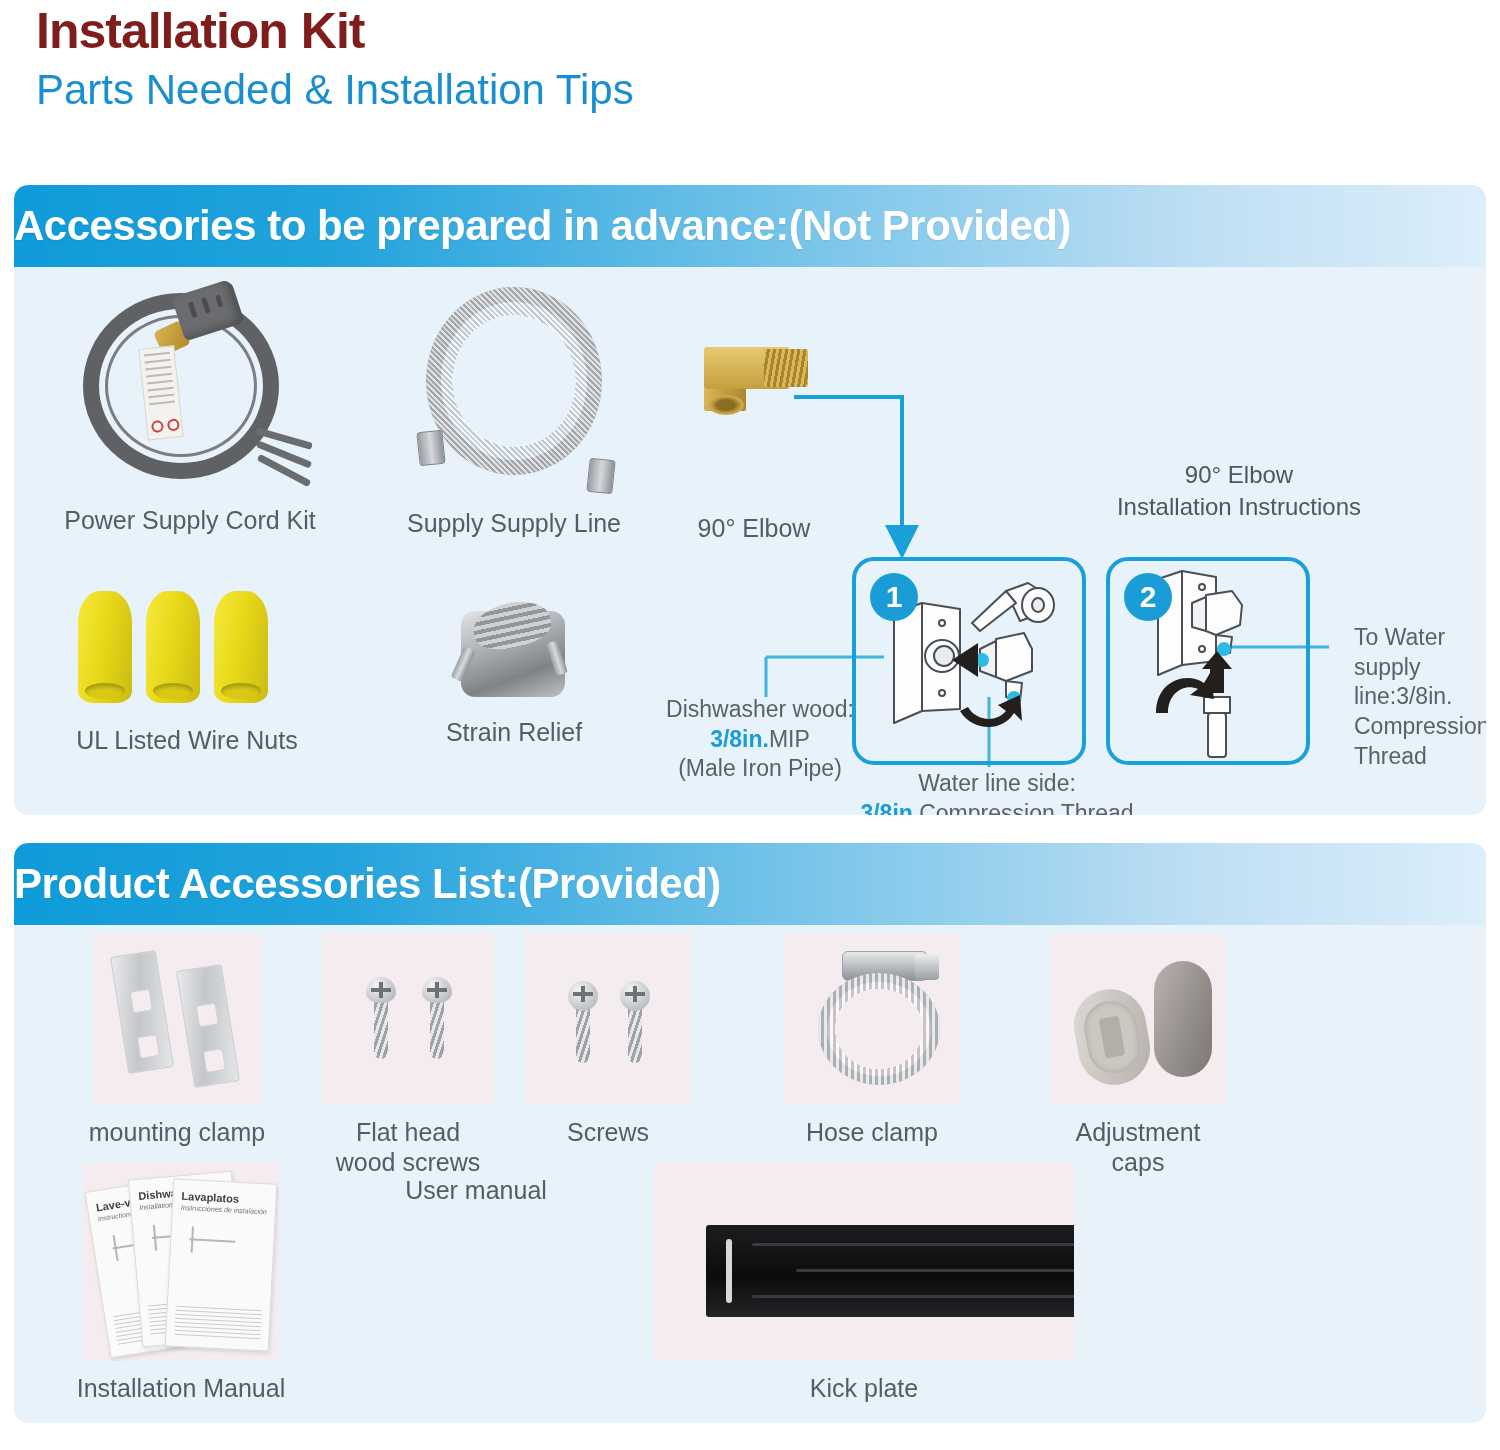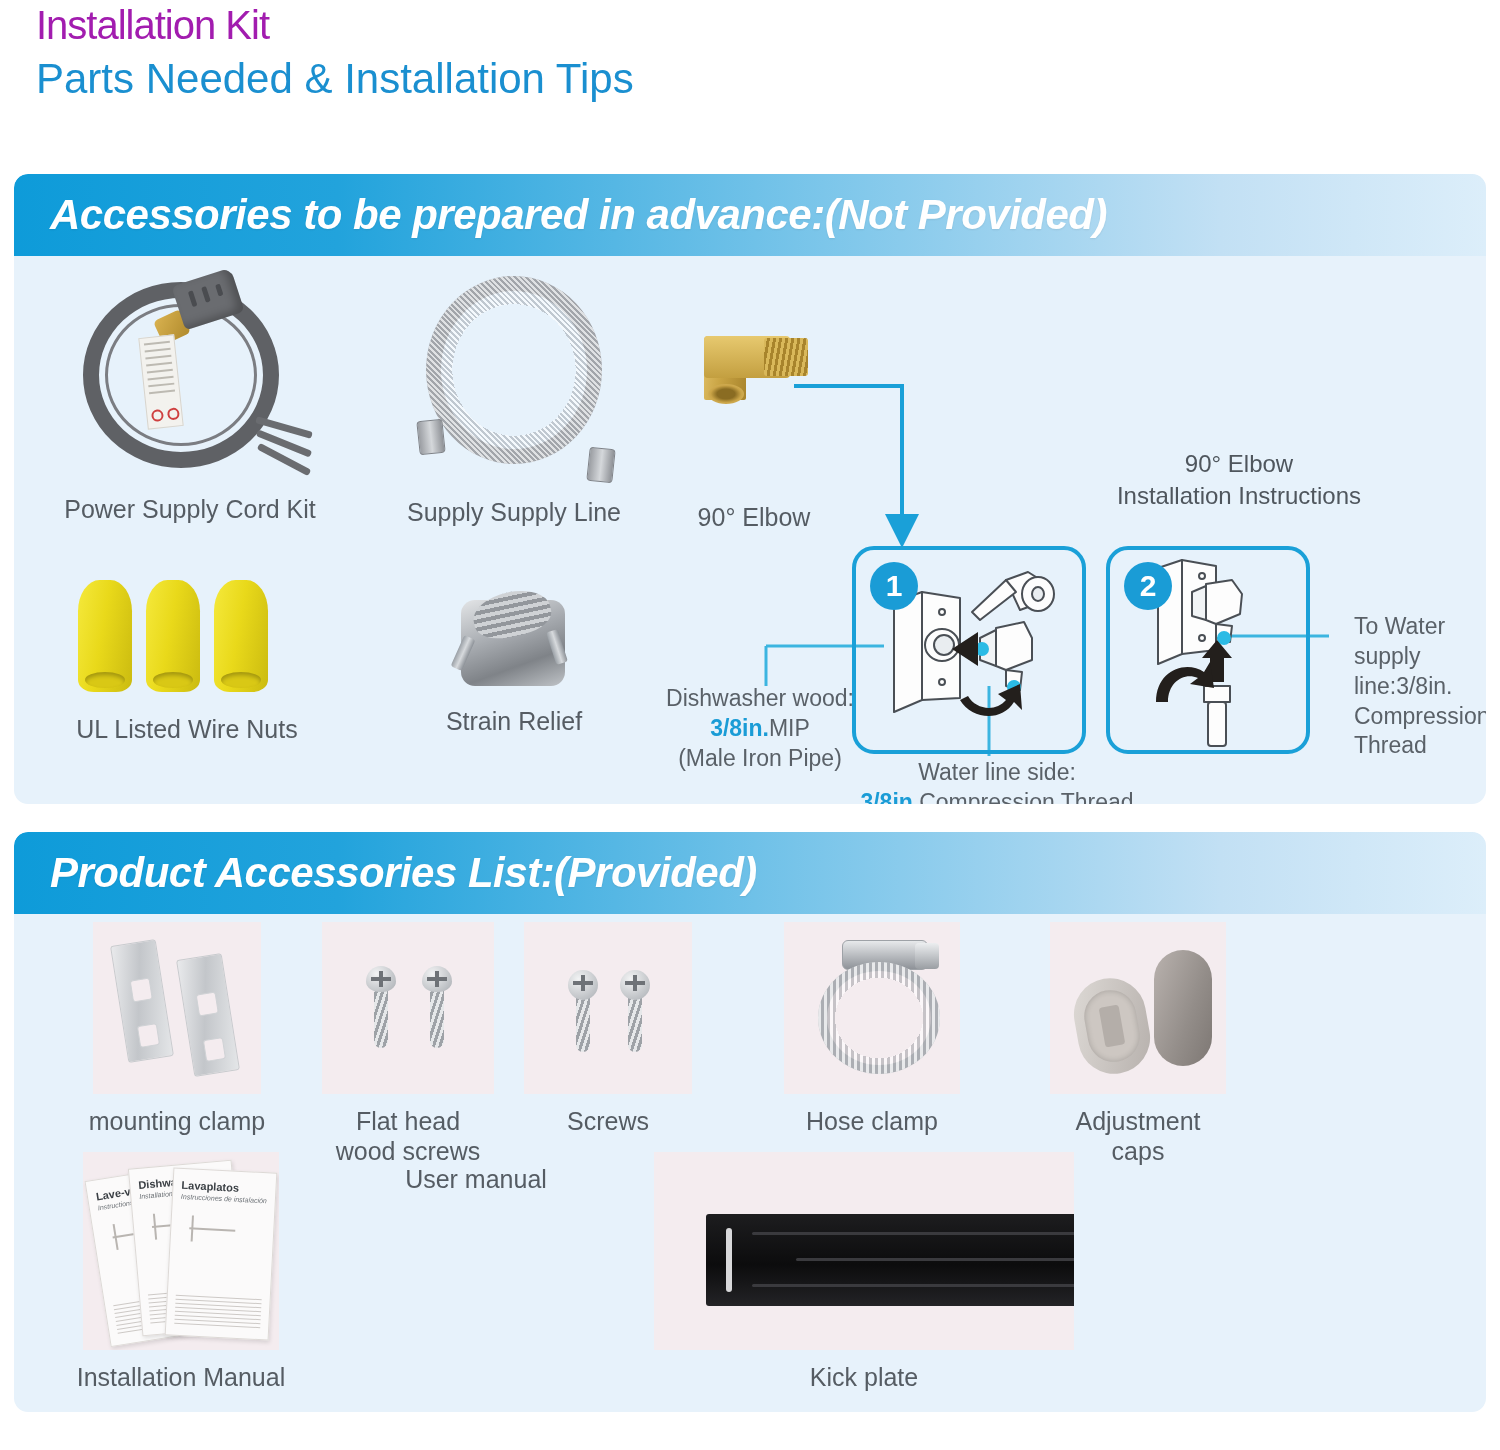--- a/index.html
+++ b/index.html
@@ -7,43 +7,41 @@
     width: 1500px; height: 1450px;
     background: #ffffff;
     font-family: "Liberation Sans", sans-serif;
     overflow: hidden;
     position: relative;
   }
 
   
   .title-block { padding: 4px 0 0 36px; }
   .main-title {
-    font-size: 40px; font-weight: normal; color: #a21caf;
+    font-size: 50px; font-weight: bold; color: #7f1d1d;
     letter-spacing: -1px; line-height: 1.08;
   }
   .sub-title {
     font-size: 42px; font-weight: normal; color: #1a8fd0;
     line-height: 1.35; margin-top: 4px;
   }
 
   
   .panel {
     position: relative;
     margin: 0 14px;
     background: #e7f2fb;
     border-radius: 14px;
     overflow: hidden;
   }
   .panel-header {
     height: 82px;
     background: linear-gradient(to right, #0e9bd9 0%, #22a3dc 22%, #7cc6ea 55%, #c2e0f4 82%, #dceefa 100%);
     display: flex; align-items: center;
-    padding-left: 36px;
     border-radius: 14px 14px 0 0;
-    font-style: italic;
   }
   .panel-header .htext {
     color: #ffffff; font-size: 42px; font-weight: bold;
     letter-spacing: -0.5px;
     text-shadow: 0 1px 2px rgba(0,0,0,.08);
   }
 
   
   #section-prepare { margin-top: 66px; height: 630px; }
   .prep-body { position: relative; height: 548px; }

